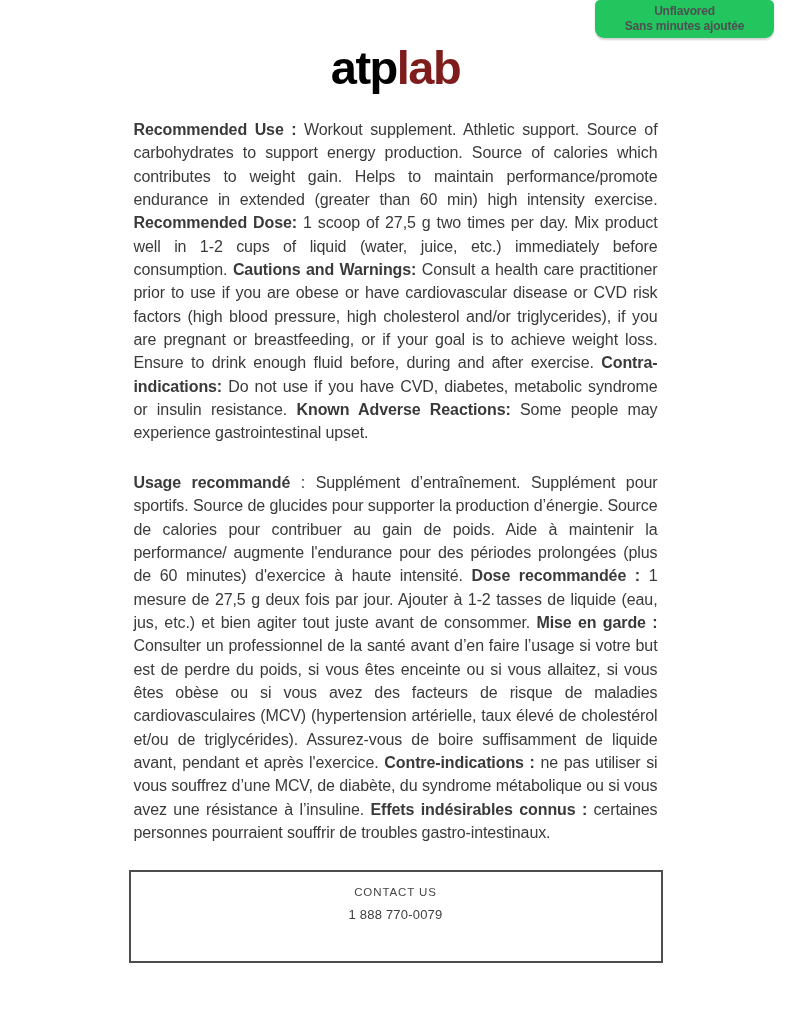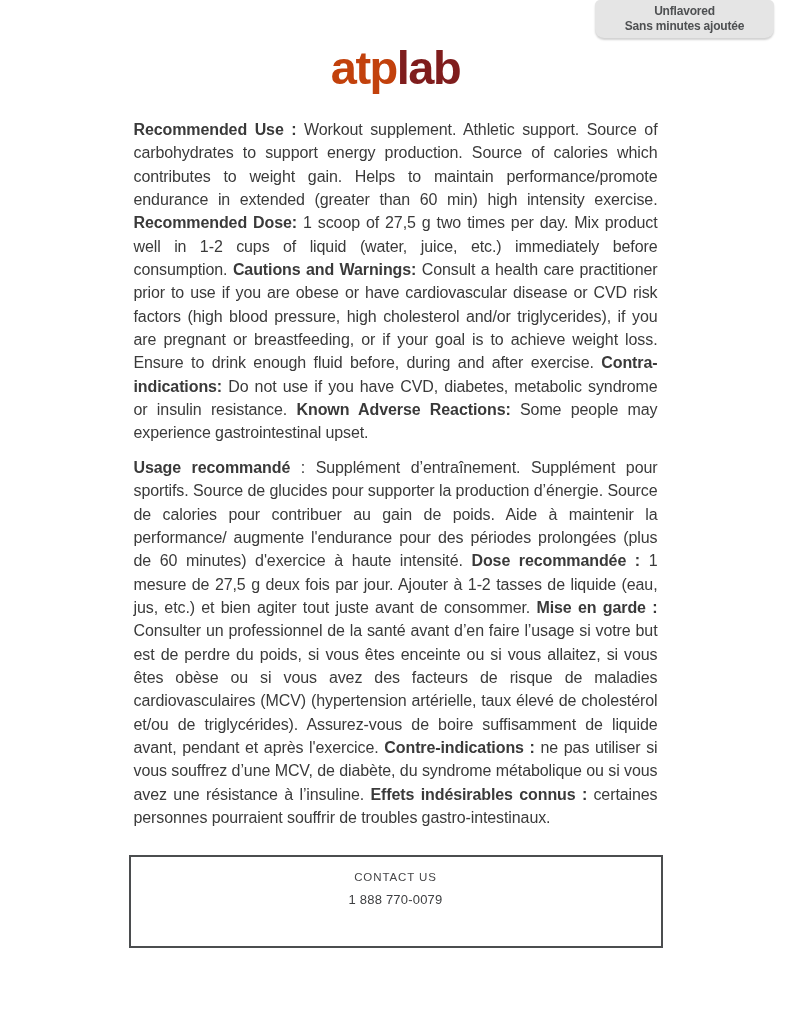--- a/index.html
+++ b/index.html
@@ -12,21 +12,21 @@
     overflow: hidden;
   }
 
   
   .flavor-badge {
     position: absolute;
     top: 0;
     left: 595px;
     width: 179px;
     height: 38px;
-    background: #e5e5e5;
+    background: #22c55e;
     border-radius: 5px 5px 9px 9px;
     box-shadow: 0 2px 2px rgba(0,0,0,0.18);
     display: flex;
     flex-direction: column;
     align-items: center;
     justify-content: center;
     box-sizing: border-box;
   }
   .flavor-badge span {
     font-size: 12px;
@@ -39,37 +39,37 @@
   
   .logo {
     padding-top: 44px;
     text-align: center;
     font-size: 47px;
     font-weight: 700;
     letter-spacing: -1.5px;
     line-height: 1;
     user-select: none;
   }
-  .logo .orange { color: #c2410c; }
+  .logo .orange { color: #000000; }
   .logo .gray   { color: #7f1d1d; }
 
   
   .content {
     width: 524px;
     margin: 27px auto 0;
   }
   .content p {
     margin: 0;
     font-size: 16px;
     line-height: 23.35px;
     text-align: justify;
     color: #3a3a3a;
     letter-spacing: -0.1px;
   }
-  .content p.en { margin-bottom: 11px; }
+  .content p.en { margin-bottom: 26px; }
   .content .b { font-weight: 700; }
 
   
   .contact-box {
     width: 534px;
     margin: 26px auto 12px;
     border: 2px solid #4b4d4f;
     box-sizing: border-box;
     height: 93px;
     text-align: center;

